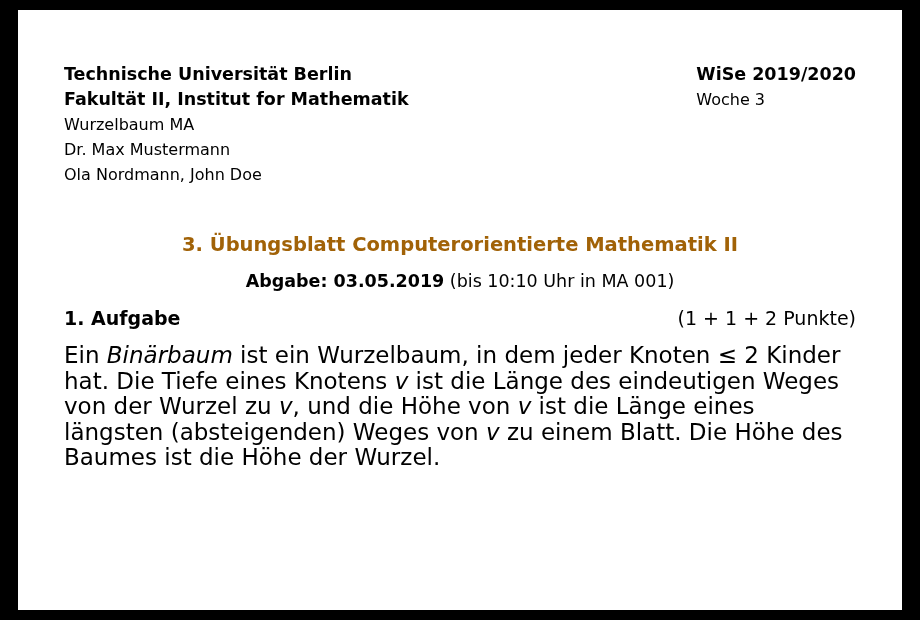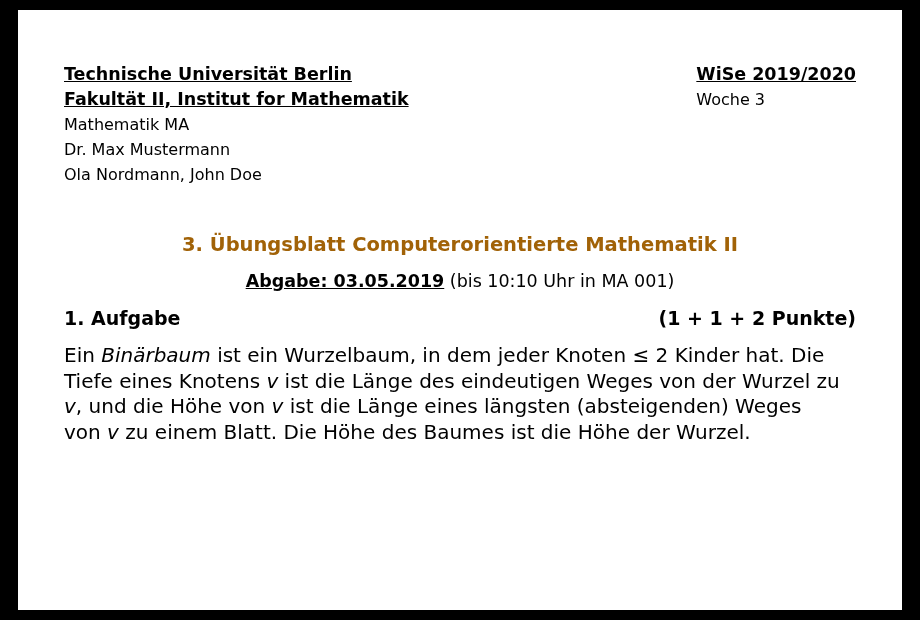--- a/index.html
+++ b/index.html
@@ -31,21 +31,20 @@
   .header-row {
     display: flex;
     justify-content: space-between;
     align-items: baseline;
   }
   .header-left-line, .header-right-line {
     white-space: nowrap;
   }
   .bold {
     font-weight: bold;
-    text-decoration: underline;
   }
   .hdr {
     font-size: 17.5px;
     color: #000;
     line-height: 25px;
   }
   .hdr-small {
     font-size: 16px;
     color: #000;
     line-height: 25px;
@@ -81,44 +80,44 @@
     display: flex;
     justify-content: space-between;
     align-items: baseline;
     font-size: 19px;
     color: #000;
   }
   .task-label {
     font-weight: bold;
   }
   .task-points {
-    font-weight: bold;
+    font-weight: normal;
   }
   .body-text {
     margin-top: 14px;
-    font-size: 20px;
+    font-size: 23px;
     line-height: 25.5px;
     color: #000;
     width: 780px;
   }
   .body-text i {
     font-style: italic;
   }
 </style>
 </head>
 <body>
 
 <div class="page">
   <div class="inner">
 
     <div class="header-row">
       <div>
         <div class="hdr bold header-left-line">Technische Universität Berlin</div>
         <div class="hdr bold header-left-line">Fakultät II, Institut for Mathematik</div>
-        <div class="hdr-small header-left-line">Mathematik MA</div>
+        <div class="hdr-small header-left-line">Wurzelbaum MA</div>
         <div class="hdr-small header-left-line">Dr. Max Mustermann</div>
         <div class="hdr-small header-left-line">Ola Nordmann, John Doe</div>
       </div>
       <div class="right-col">
         <div class="hdr bold header-right-line">WiSe 2019/2020</div>
         <div class="hdr-small header-right-line">Woche 3</div>
       </div>
     </div>
 
     <div class="title-block">

